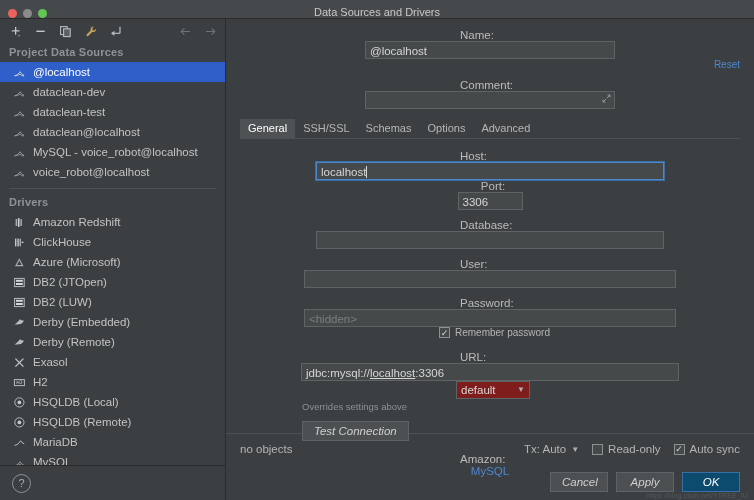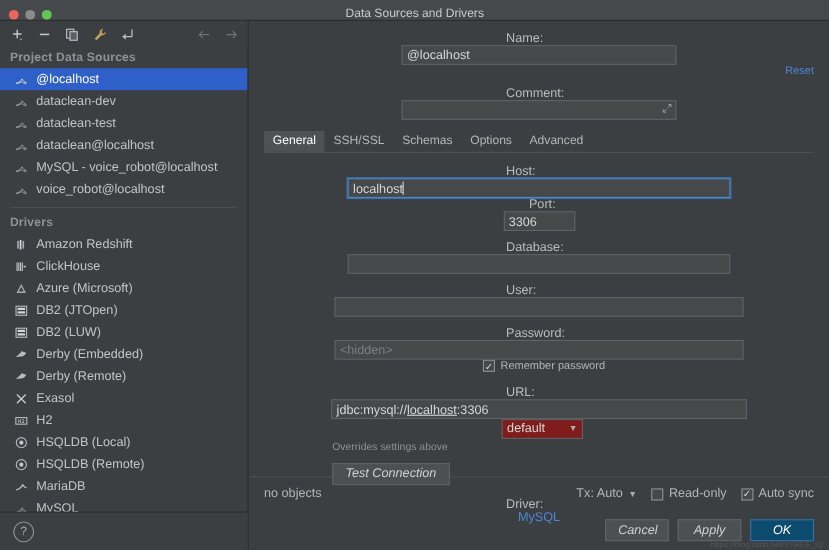--- a/index.html
+++ b/index.html
@@ -664,21 +664,21 @@
               <span class="arrow">▼</span>
             </div>
           </div>
           <div class="hint">Overrides settings above</div>
 
           <div style="margin:9px 0 0 62px;">
             <button class="btn">Test Connection</button>
           </div>
 
           <div class="form-row" style="margin-top:12px;">
-            <div class="lbl">Driver:</div>
+            <div class="lbl">Amazon:</div>
             <div class="link">MySQL</div>
           </div>
 
         </div>
       </div>
 
       <div class="status-row">
         <div>no objects</div>
         <div class="status-right">
           <div class="status-item">

